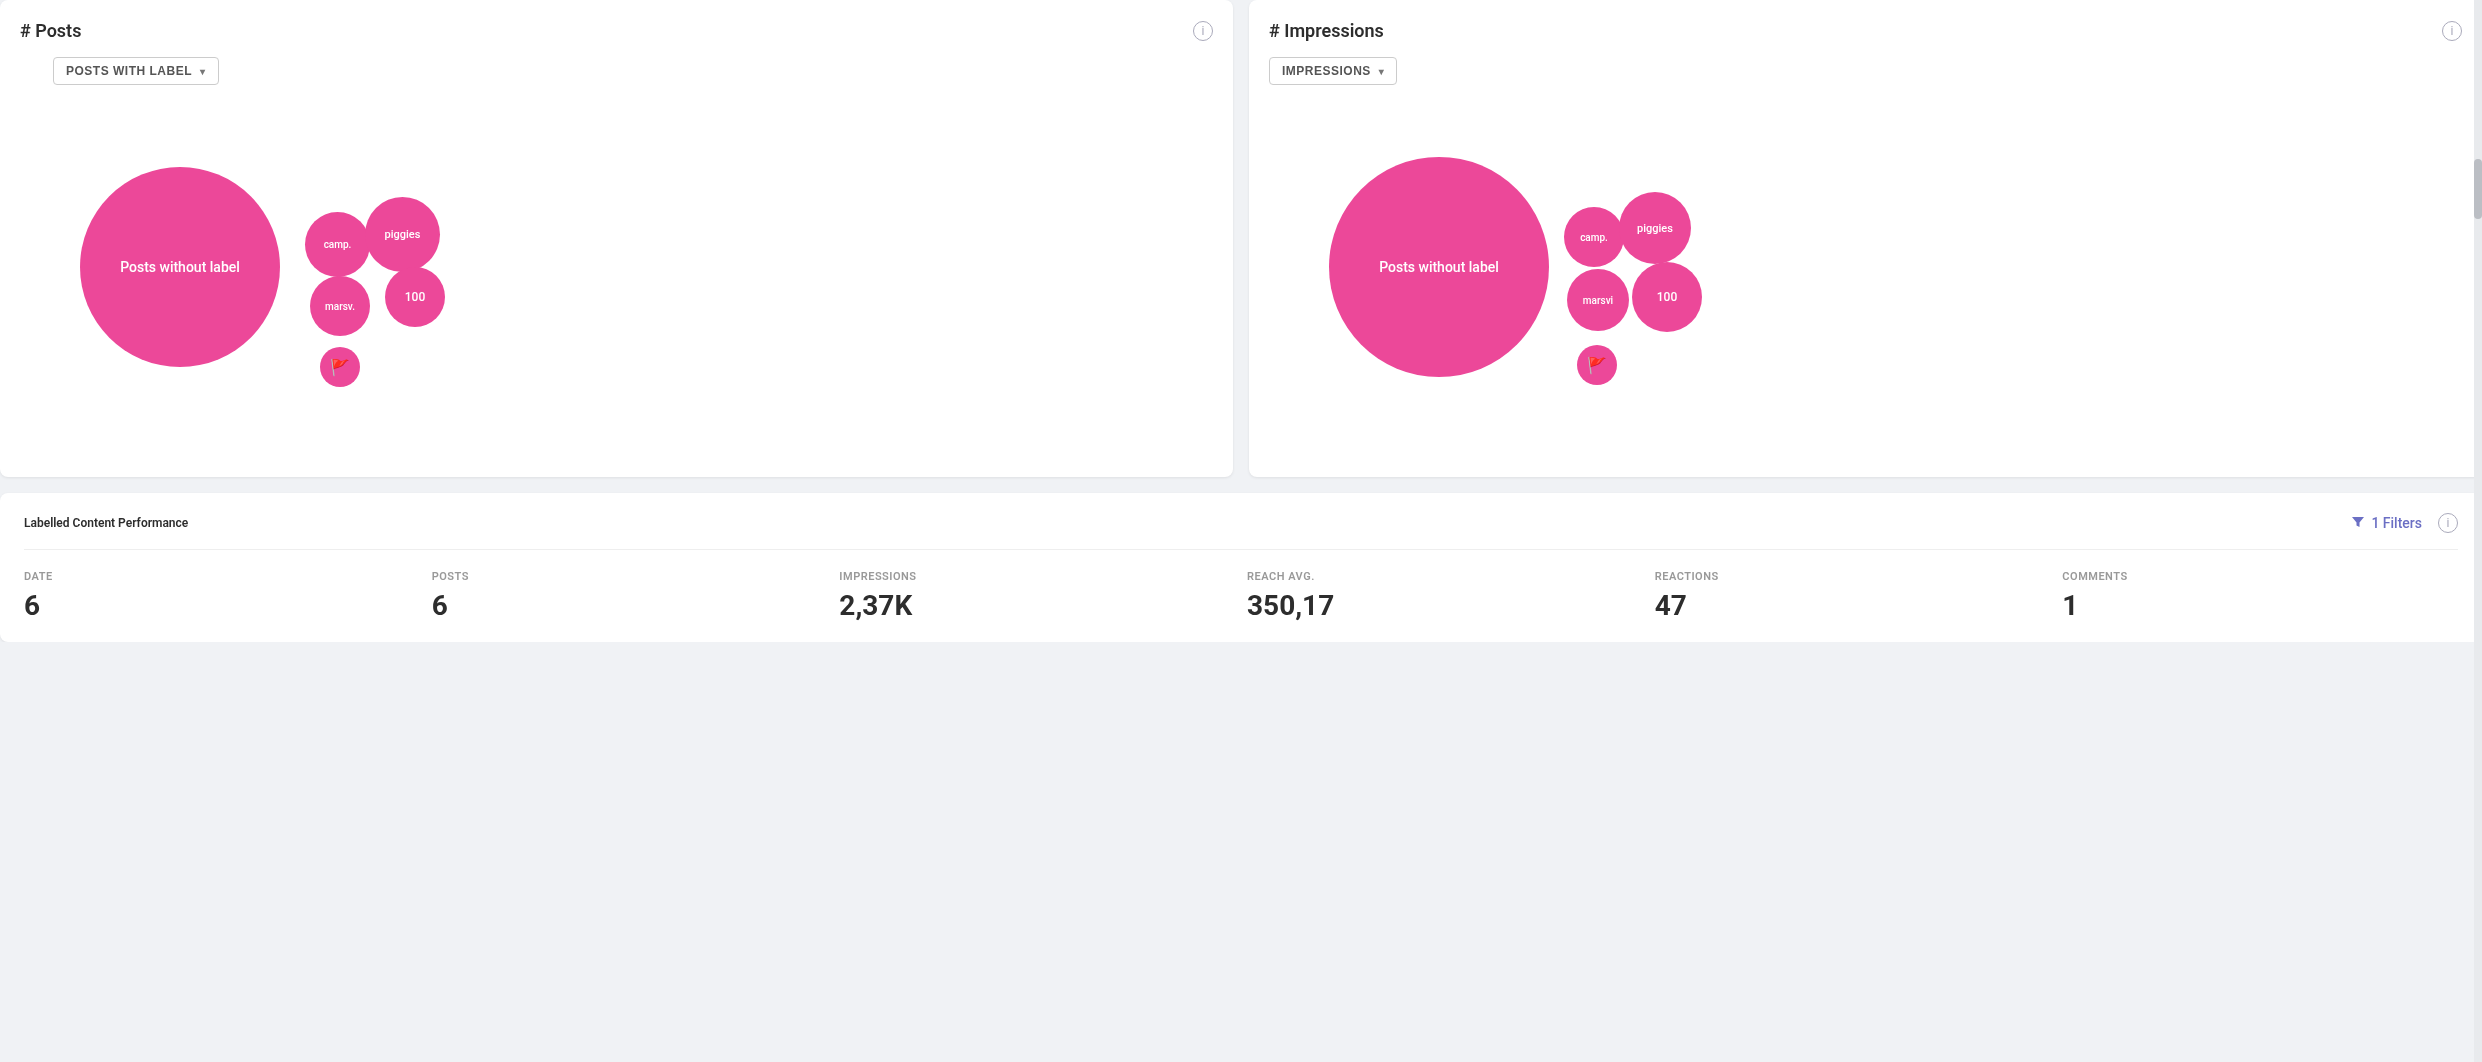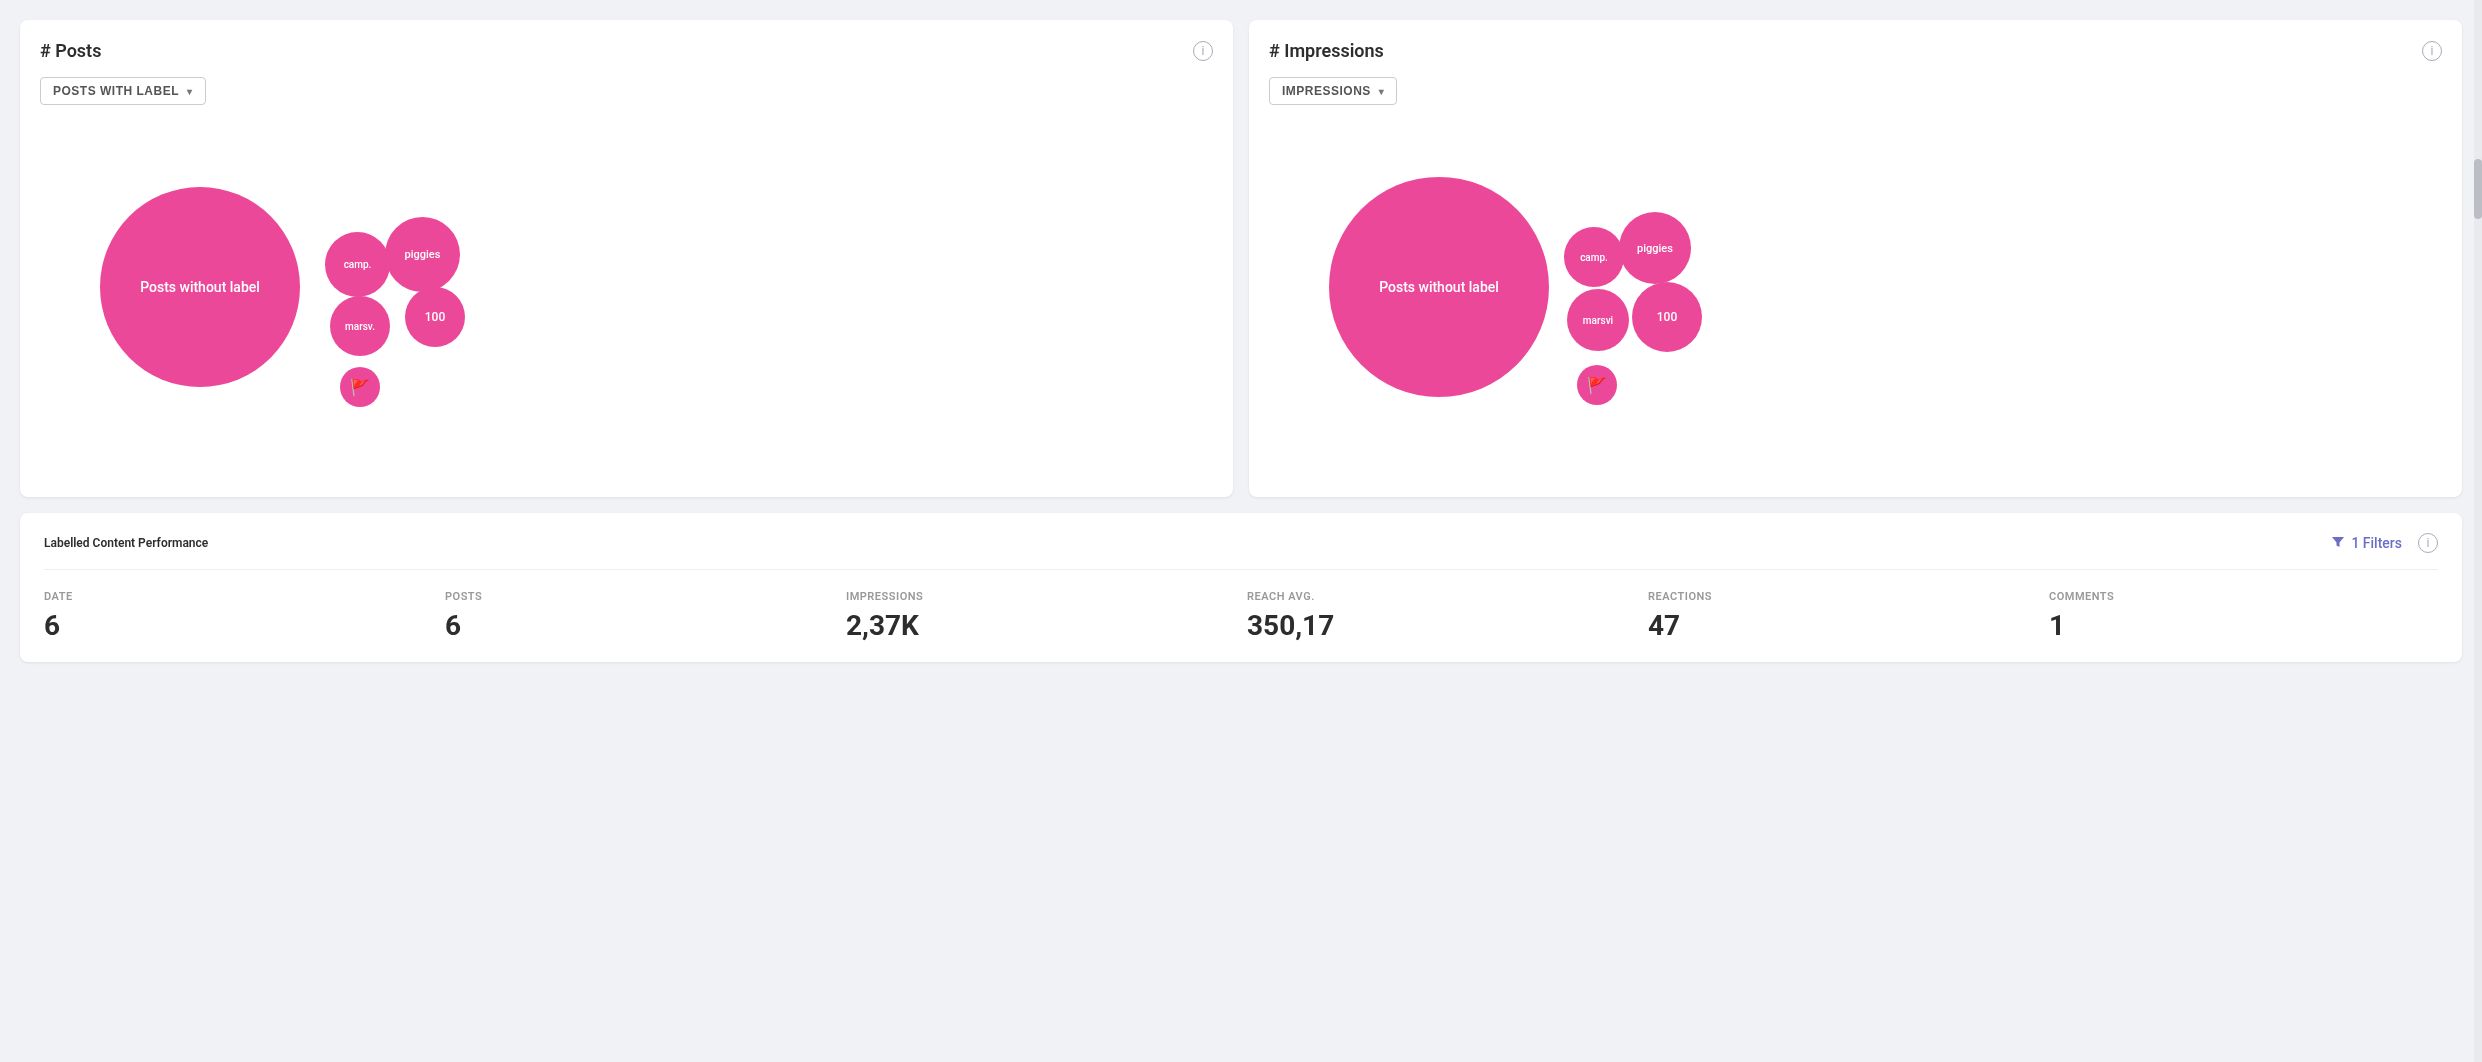--- a/index.html
+++ b/index.html
@@ -3,21 +3,20 @@
   <meta charset="utf-8">
   <style>
     * { box-sizing: border-box; margin: 0; padding: 0; }
     body {
       font-family: -apple-system, BlinkMacSystemFont, 'Segoe UI', Roboto, sans-serif;
       background: #f0f2f5;
       color: #333;
     }
 
     .main-content {
-      padding: 20px;
     }
 
     .top-panels {
       display: flex;
       gap: 16px;
       margin-bottom: 16px;
     }
 
     .panel {
       background: #fff;
@@ -282,21 +281,21 @@
 <div class="main-content">
 
   <div class="top-panels">
 
     <div class="panel">
       <div class="panel-header">
         <span class="panel-title"># Posts</span>
         <div class="info-icon">i</div>
       </div>
 
-      <div style="margin-bottom: 12px;">
+      <div style="margin-bottom: 12px; margin-left: 33px;">
         <button class="dropdown-btn">
           <span>POSTS WITH LABEL</span>
           <span class="dropdown-arrow">▾</span>
         </button>
       </div>
 
       <div class="bubble-chart">
         <div class="bubble bubble-large">
           <span>Posts without label</span>
         </div>

